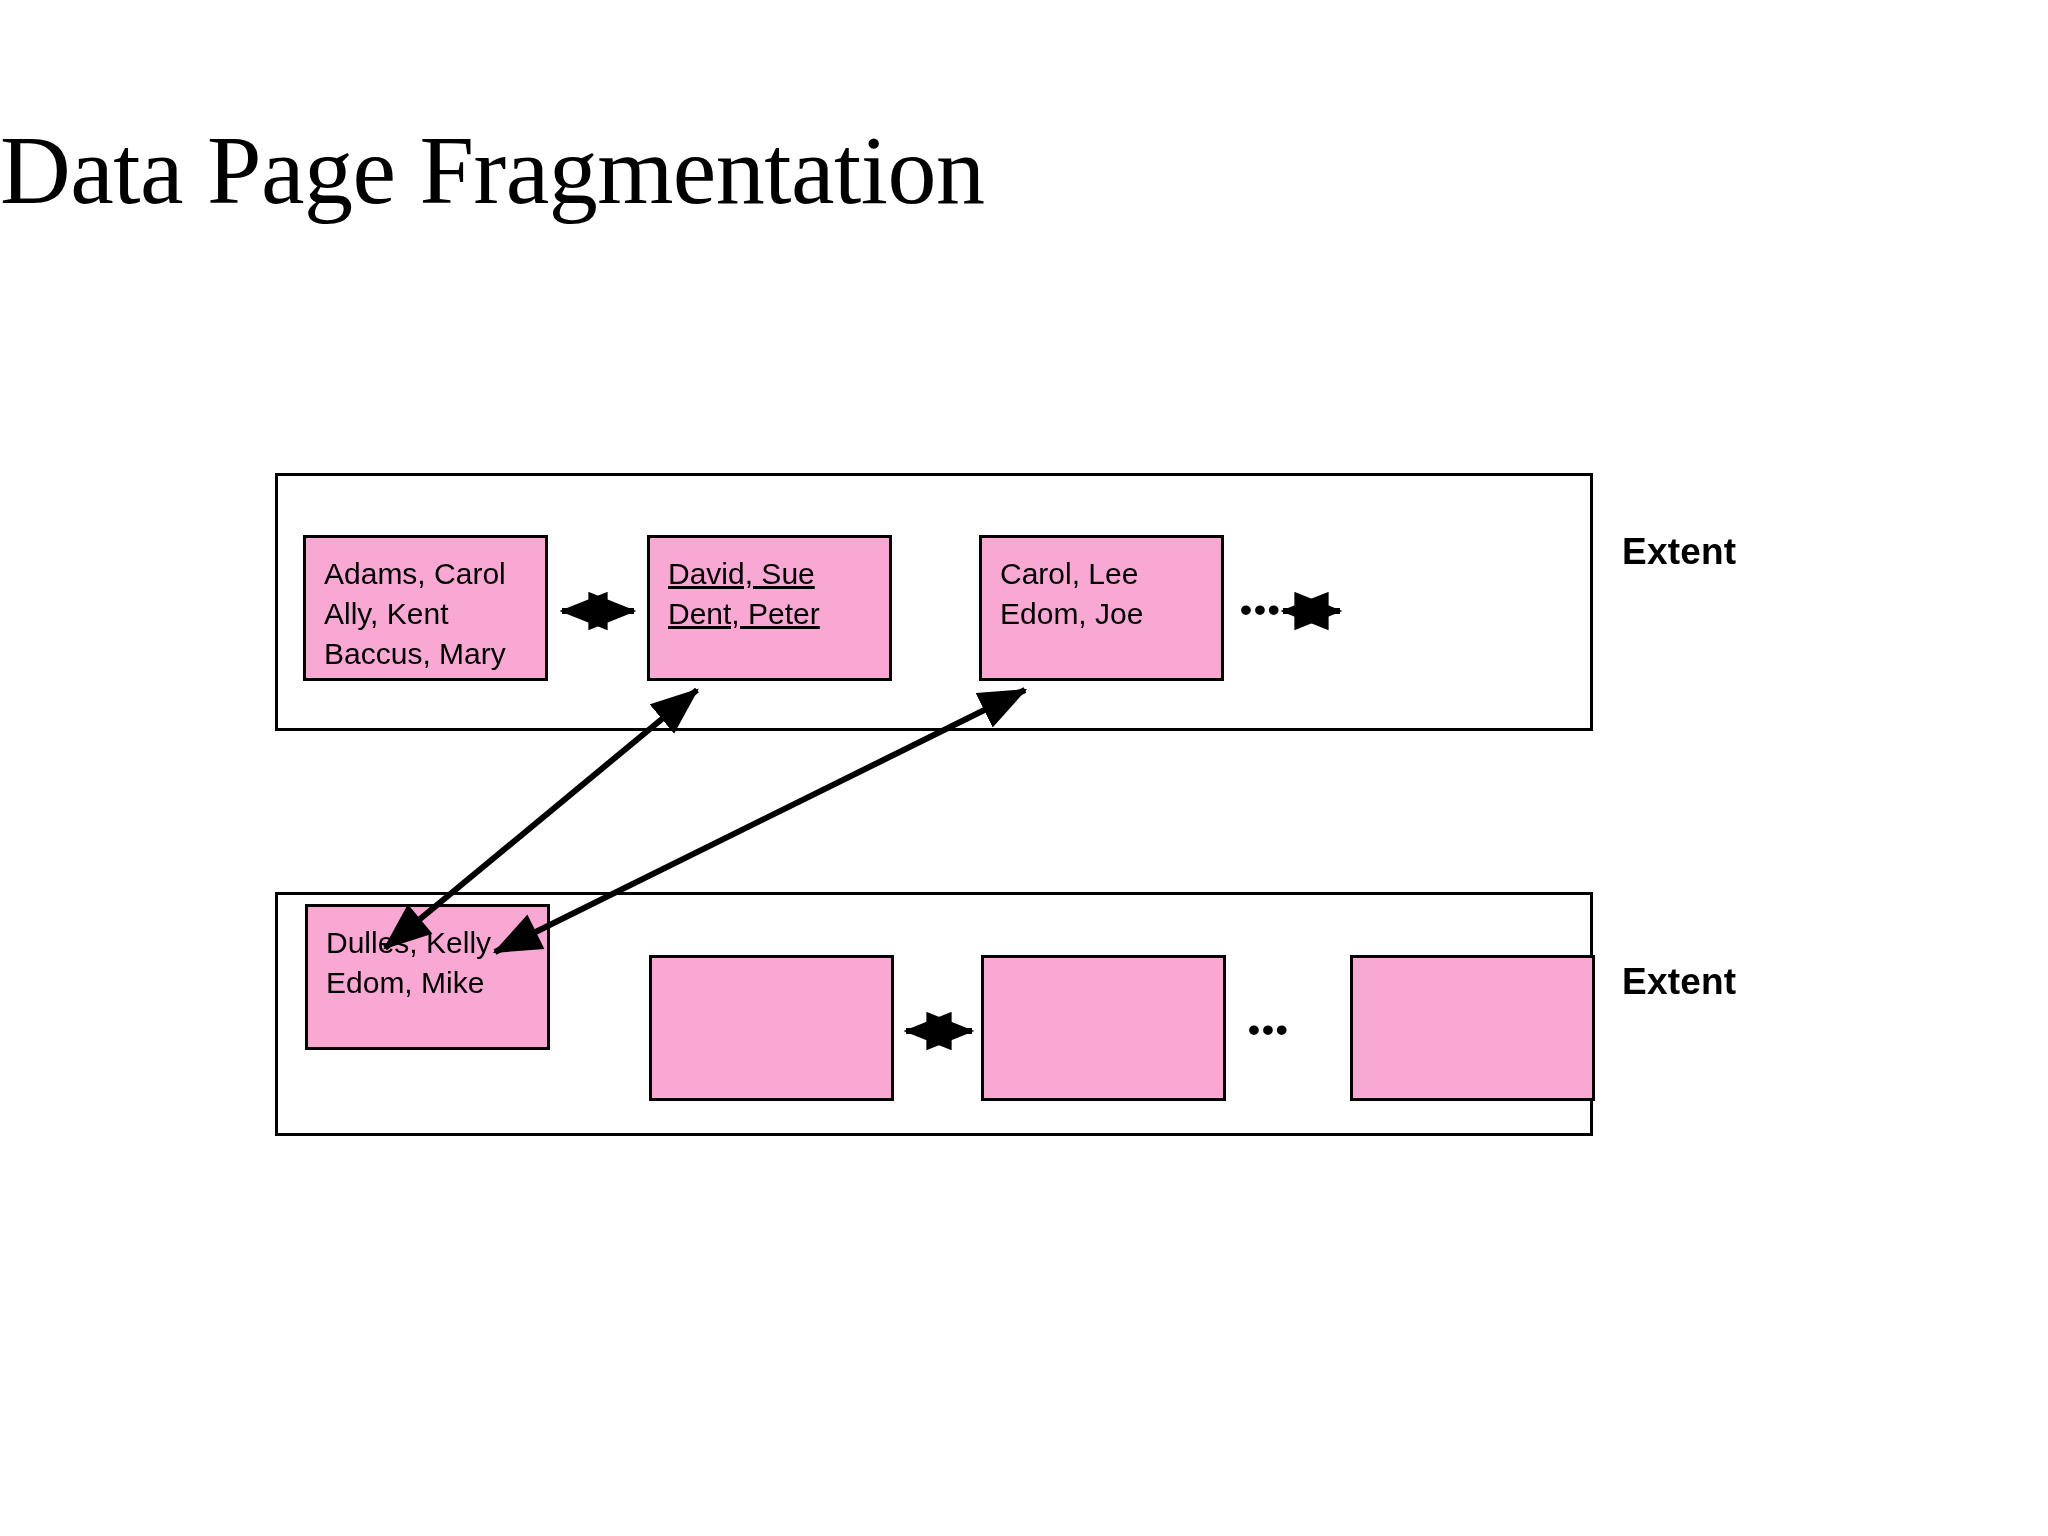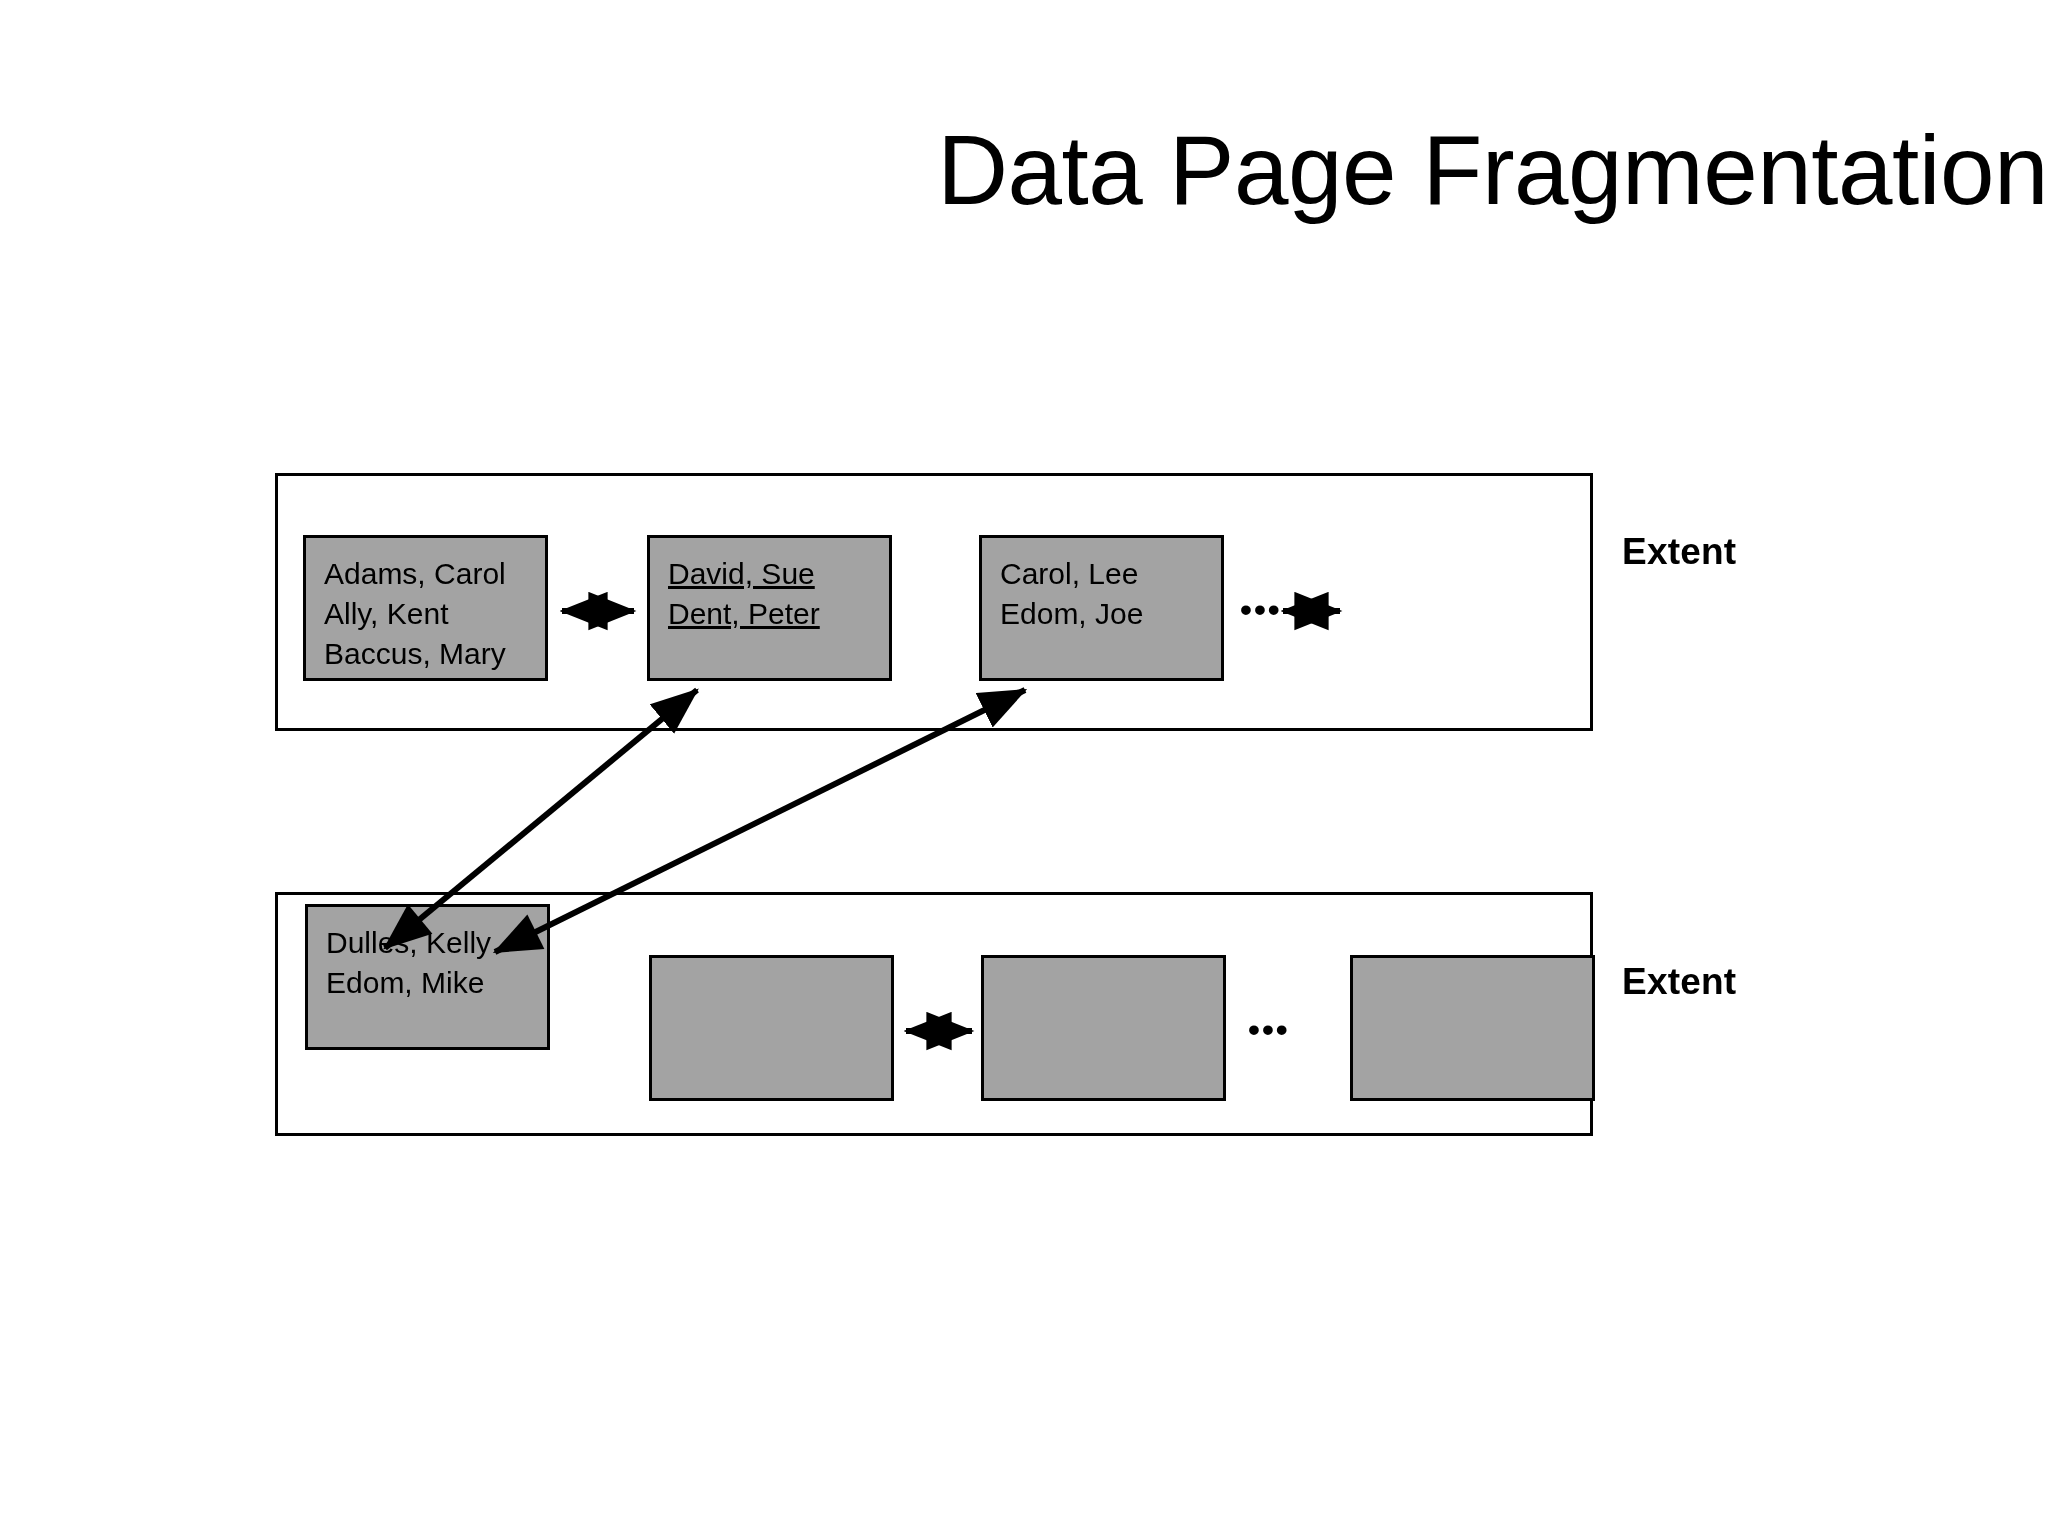--- a/index.html
+++ b/index.html
@@ -22,27 +22,28 @@
     width: 2048px;
     height: 1536px;
   }
 
   
   .slide-title {
     position: absolute;
     left: 0;
     top: 118px;
     width: 2048px;
-    text-align: right;
+    text-align: left;
     font-size: 98px;
     line-height: 1.08;
     font-weight: 400;
     letter-spacing: -0.5px;
     color: #000000;
     white-space: nowrap;
+    font-family: Liberation Serif, serif;
   }
 
   
   .extent {
     position: absolute;
     box-sizing: border-box;
     border: 3px solid #000000;
     background: #ffffff;
   }
   #extent-1 { left: 275px; top: 473px;  width: 1318px; height: 258px; }
@@ -57,21 +58,21 @@
     letter-spacing: 0.2px;
     white-space: nowrap;
   }
   #extent-label-1 { left: 1622px; top: 531px; }
   #extent-label-2 { left: 1622px; top: 961px; }
 
   
   .page-box {
     position: absolute;
     box-sizing: border-box;
-    background: #a3a3a3;
+    background: #f9a8d4;
     border: 3px solid #000000;
     width: 245px;
     height: 146px;
     padding: 12px 0 0 18px;
   }
   .page-box .line {
     display: block;
     font-size: 30px;
     line-height: 40px;
     color: #000000;

